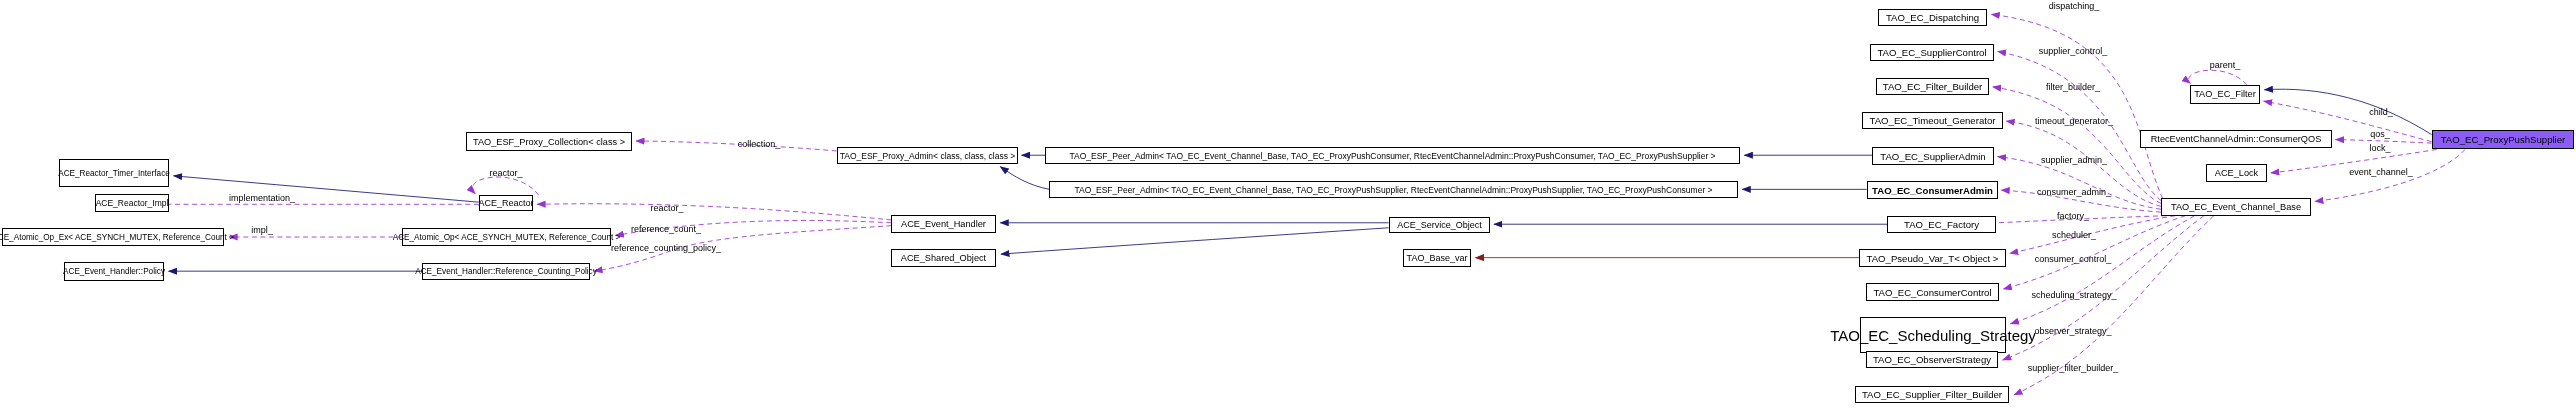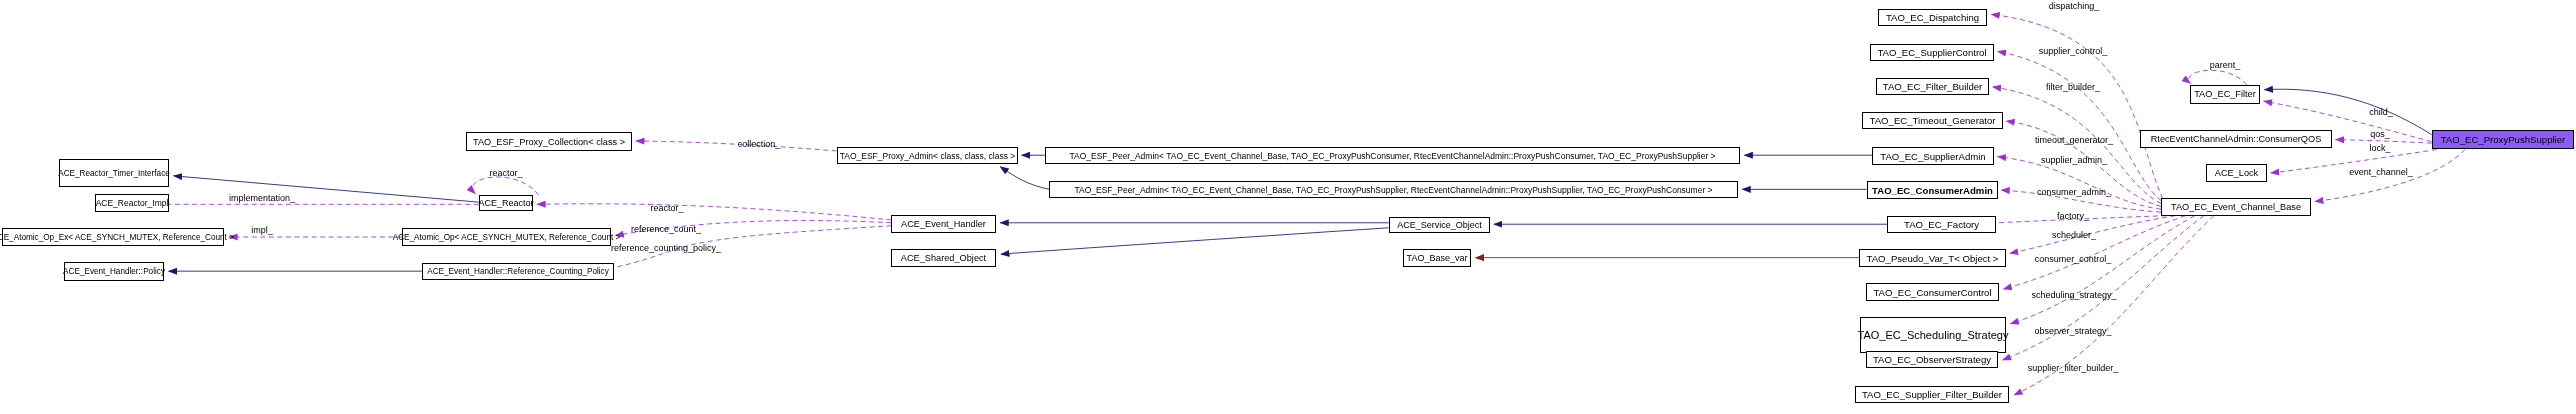--- a/index.html
+++ b/index.html
@@ -69,57 +69,57 @@
       <path d="M3085,303 C2995,352 2935,420 2826,455" class="edge usage" marker-end="url(#arrow-usage)"></path>
       <path d="M3098,303 C3005,372 2945,455 2815,506" class="edge usage" marker-end="url(#arrow-usage)"></path>
       <path d="M3112,303 C3015,395 2960,495 2831,555" class="edge usage" marker-end="url(#arrow-usage)"></path>
     </svg>
 <div class="node" style="left: 59px; top: 159px; width: 110px; height: 28px; font-size: 8.2px;">ACE_Reactor_Timer_Interface</div>
     <div class="node" style="left: 95px; top: 194px; width: 74px; height: 18px; font-size: 8.5px;">ACE_Reactor_Impl</div>
     <div class="node" style="left: 2.1px; top: 228px; width: 222px; height: 18px; font-size: 8.2px;">ACE_Atomic_Op_Ex&lt; ACE_SYNCH_MUTEX, Reference_Count &gt;</div>
     <div class="node" style="left: 64px; top: 262px; width: 100px; height: 18.5px; font-size: 8.2px;">ACE_Event_Handler::Policy</div>
     <div class="node" style="left: 479px; top: 195px; width: 54px; height: 16.4px; font-size: 9px;">ACE_Reactor</div>
     <div class="node" style="left: 402px; top: 228px; width: 209px; height: 18px; font-size: 8.2px;">ACE_Atomic_Op&lt; ACE_SYNCH_MUTEX, Reference_Count &gt;</div>
-    <div class="node" style="left: 422px; top: 263px; width: 192px; height: 17px; font-size: 8.2px;">ACE_Event_Handler::Reference_Counting_Policy</div>
+    <div class="node" style="left: 422px; top: 263px; width: 168px; height: 17px; font-size: 8.2px;">ACE_Event_Handler::Reference_Counting_Policy</div>
     <div class="node" style="left: 466px; top: 132px; width: 166px; height: 19px; font-size: 9.2px;">TAO_ESF_Proxy_Collection&lt; class &gt;</div>
     <div class="node" style="left: 837px; top: 147px; width: 181px; height: 17px; font-size: 8.5px;">TAO_ESF_Proxy_Admin&lt; class, class, class &gt;</div>
     <div class="node" style="left: 1045px; top: 147px; width: 695px; height: 17px; font-size: 8.5px;">TAO_ESF_Peer_Admin&lt; TAO_EC_Event_Channel_Base, TAO_EC_ProxyPushConsumer, RtecEventChannelAdmin::ProxyPushConsumer, TAO_EC_ProxyPushSupplier &gt;</div>
     <div class="node" style="left: 1049px; top: 181px; width: 689px; height: 17px; font-size: 8.5px;">TAO_ESF_Peer_Admin&lt; TAO_EC_Event_Channel_Base, TAO_EC_ProxyPushSupplier, RtecEventChannelAdmin::ProxyPushSupplier, TAO_EC_ProxyPushConsumer &gt;</div>
     <div class="node" style="left: 891px; top: 215px; width: 105px; height: 18px; font-size: 9.2px;">ACE_Event_Handler</div>
     <div class="node" style="left: 891px; top: 249px; width: 105px; height: 18px; font-size: 9.2px;">ACE_Shared_Object</div>
     <div class="node" style="left: 1389px; top: 217px; width: 101px; height: 16.4px; font-size: 9px;">ACE_Service_Object</div>
     <div class="node" style="left: 1403px; top: 249px; width: 68px; height: 18px; font-size: 9px;">TAO_Base_var</div>
     <div class="node" style="left: 1878px; top: 9.2px; width: 109px; height: 17px; font-size: 9.6px;">TAO_EC_Dispatching</div>
     <div class="node" style="left: 1870px; top: 44px; width: 124px; height: 17px; font-size: 9.6px;">TAO_EC_SupplierControl</div>
     <div class="node" style="left: 1876px; top: 78px; width: 113px; height: 17px; font-size: 9.6px;">TAO_EC_Filter_Builder</div>
     <div class="node" style="left: 1862px; top: 112px; width: 141px; height: 17px; font-size: 9.6px;">TAO_EC_Timeout_Generator</div>
     <div class="node" style="left: 1872px; top: 147px; width: 122px; height: 18px; font-size: 9.6px;">TAO_EC_SupplierAdmin</div>
     <div class="node" style="left: 1867px; top: 181px; width: 131px; height: 18px; font-size: 9.6px; font-weight: bold;">TAO_EC_ConsumerAdmin</div>
     <div class="node" style="left: 1887px; top: 216px; width: 109px; height: 17px; font-size: 9.6px;">TAO_EC_Factory</div>
     <div class="node" style="left: 1859px; top: 249px; width: 147px; height: 18px; font-size: 9.6px;">TAO_Pseudo_Var_T&lt; Object &gt;</div>
     <div class="node" style="left: 1866px; top: 283px; width: 133px; height: 18px; font-size: 9.6px;">TAO_EC_ConsumerControl</div>
-    <div class="node" style="left: 1860px; top: 317px; width: 146px; height: 36px; font-size: 11px;">TAO_EC_Scheduling_Strategy</div>
+    <div class="node" style="left: 1860px; top: 317px; width: 146px; height: 36px; font-size: 15px;">TAO_EC_Scheduling_Strategy</div>
     <div class="node" style="left: 1866px; top: 351px; width: 132px; height: 17px; font-size: 9.6px;">TAO_EC_ObserverStrategy</div>
     <div class="node" style="left: 1855px; top: 386px; width: 154px; height: 17px; font-size: 9.6px;">TAO_EC_Supplier_Filter_Builder</div>
     <div class="node" style="left: 2190px; top: 85px; width: 70px; height: 18.5px; font-size: 9.2px;">TAO_EC_Filter</div>
     <div class="node" style="left: 2140px; top: 130px; width: 192px; height: 18px; font-size: 9.2px;">RtecEventChannelAdmin::ConsumerQOS</div>
     <div class="node" style="left: 2206px; top: 164px; width: 61px; height: 18px; font-size: 9.2px;">ACE_Lock</div>
     <div class="node" style="left: 2161px; top: 198px; width: 150px; height: 18px; font-size: 9.2px;">TAO_EC_Event_Channel_Base</div>
     <div class="node highlight" style="left: 2432px; top: 130px; width: 142px; height: 19px; font-size: 9.6px;">TAO_EC_ProxyPushSupplier</div>
     <span class="edge-label" style="left: 262px; top: 198px;">implementation_</span>
     <span class="edge-label" style="left: 262px; top: 230px;">impl_</span>
     <span class="edge-label" style="left: 759px; top: 144px;">collection_</span>
     <span class="edge-label" style="left: 506px; top: 173px;">reactor_</span>
     <span class="edge-label" style="left: 667px; top: 208px;">reactor_</span>
     <span class="edge-label" style="left: 666px; top: 229px;">reference_count_</span>
     <span class="edge-label" style="left: 666px; top: 248px;">reference_counting_policy_</span>
     <span class="edge-label" style="left: 2074px; top: 5.7px;">dispatching_</span>
     <span class="edge-label" style="left: 2073px; top: 51px;">supplier_control_</span>
     <span class="edge-label" style="left: 2073px; top: 87px;">filter_builder_</span>
-    <span class="edge-label" style="left: 2074px; top: 140px; text-align: right;">timeout_generator_</span>
+    <span class="edge-label" style="left: 2074px; top: 121px; text-align: right;">timeout_generator_</span>
     <span class="edge-label" style="left: 2074px; top: 160px;">supplier_admin_</span>
     <span class="edge-label" style="left: 2074px; top: 192px;">consumer_admin_</span>
     <span class="edge-label" style="left: 2073px; top: 216px;">factory_</span>
     <span class="edge-label" style="left: 2074px; top: 235px;">scheduler_</span>
     <span class="edge-label" style="left: 2073px; top: 259px;">consumer_control_</span>
     <span class="edge-label" style="left: 2074px; top: 295px; text-align: right;">scheduling_strategy_</span>
     <span class="edge-label" style="left: 2073px; top: 331px;">observer_strategy_</span>
     <span class="edge-label" style="left: 2073px; top: 368px;">supplier_filter_builder_</span>
     <span class="edge-label" style="left: 2225px; top: 65px;">parent_</span>
     <span class="edge-label" style="left: 2381px; top: 112px;">child_</span>

